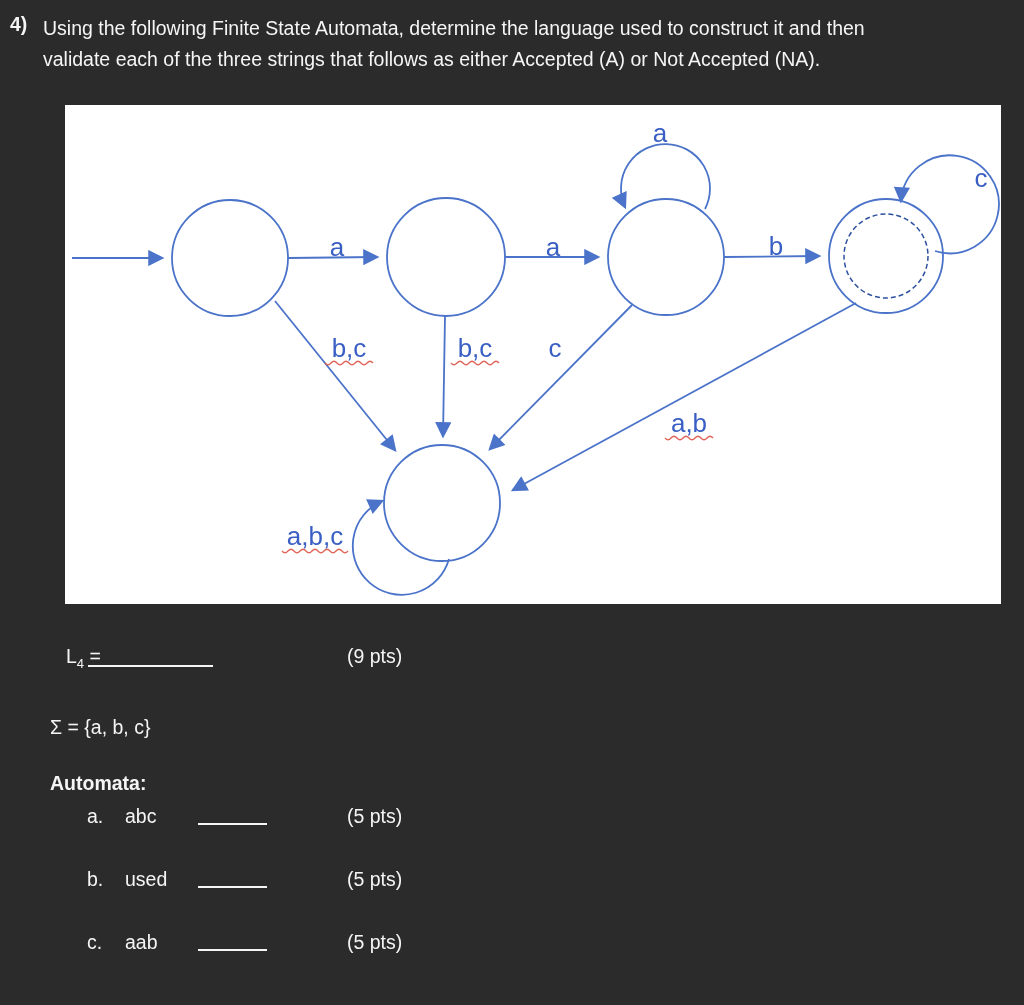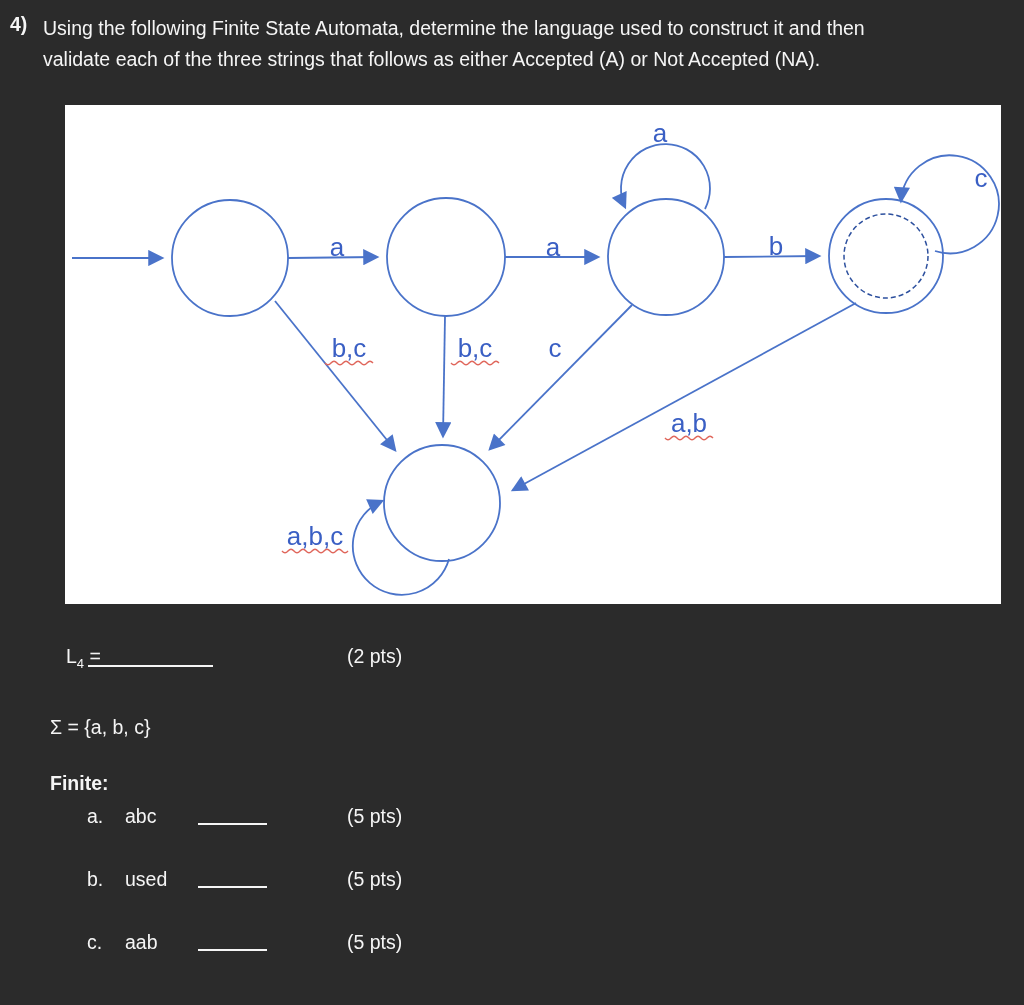--- a/index.html
+++ b/index.html
@@ -91,24 +91,24 @@
 
     <path class="squiggle" d="M260 258 q3 3.5 6 0 t6 0 t6 0 t6 0 t6 0 t6 0 t6 0 t6 0"></path>
     <path class="squiggle" d="M386 258 q3 3.5 6 0 t6 0 t6 0 t6 0 t6 0 t6 0 t6 0 t6 0"></path>
     <path class="squiggle" d="M600 333 q3 3.5 6 0 t6 0 t6 0 t6 0 t6 0 t6 0 t6 0 t6 0"></path>
     <path class="squiggle" d="M217 446 q3 3.5 6 0 t6 0 t6 0 t6 0 t6 0 t6 0 t6 0 t6 0 t6 0 t6 0 t6 0"></path>
   </svg>
 </div>
 
 <div class="abs worktext" style="left:50px;top:645px;margin-left:16px;"><span>L</span><sub>4</sub> <span>=</span></div>
 <div class="l4-blank"></div>
-<div class="abs worktext" style="left:347px;top:645px;">(2 pts)</div>
+<div class="abs worktext" style="left:347px;top:645px;">(9 pts)</div>
 <div class="abs worktext" style="left:50px;top:716px;">Σ = {a, b, c}</div>
 
-<div class="abs worktext strings-heading" style="left:50px;top:772px;">Finite:</div>
+<div class="abs worktext strings-heading" style="left:50px;top:772px;">Automata:</div>
 
 <div class="string-row worktext" style="top:805px;">
   <span class="string-letter">a.</span>
   <span class="string-value">abc</span>
   <span class="string-blank"></span>
   <span class="string-points">(5 pts)</span>
 </div>
 
 <div class="string-row worktext" style="top:868px;">
   <span class="string-letter">b.</span>

